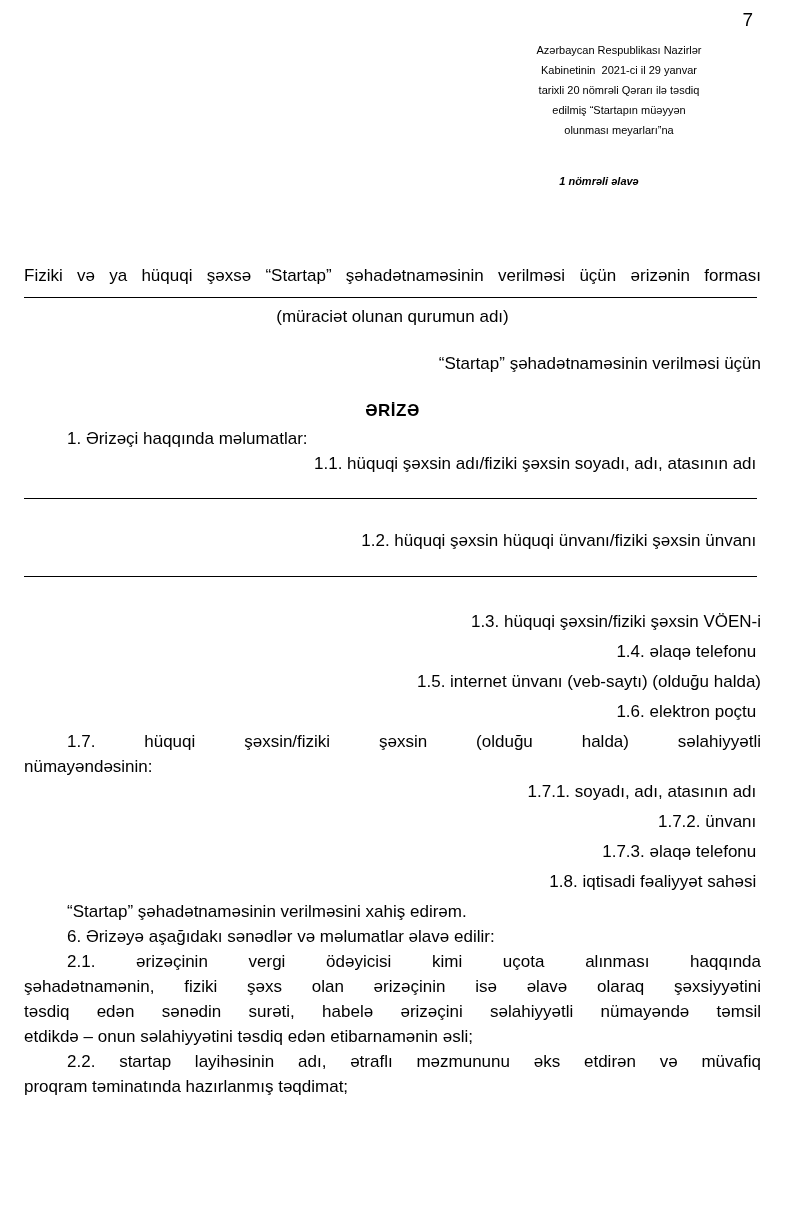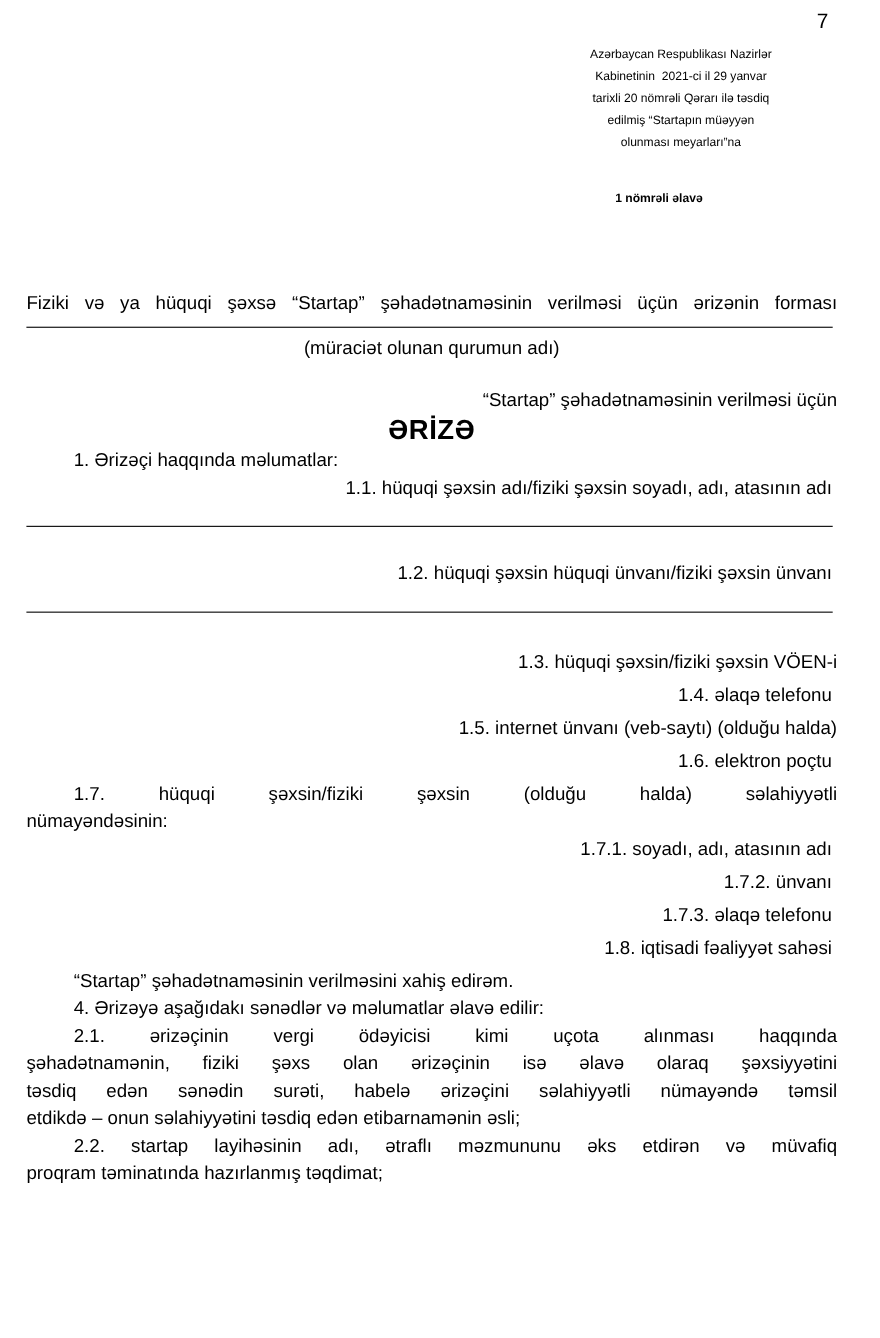--- a/index.html
+++ b/index.html
@@ -12,33 +12,33 @@
   }
   .page-number {
     text-align: right; padding: 8px 47px 0 0;
     font-size: 19px; line-height: 24px;
   }
   .approval {
     width: 330px; margin: 8px 16px 0 auto;
     text-align: center; font-size: 11px; line-height: 20px;
   }
   .apline { white-space: pre; }
-  .appendix { font-weight: bold; margin-top: 31px; margin-right: 40px; }
+  .appendix { font-weight: bold; margin-top: 31px; margin-right: 40px; font-style: italic; }
   .content { padding: 0 39px 0 24px; margin-top: 72px; }
   .jl { text-align: justify; text-align-last: justify; }
   .ind { text-indent: 43px; }
   .rule { height: 0; border-bottom: 1.6px solid #000; margin-right: 4px; }
   .rule1 { margin-top: 9px; margin-bottom: 6px; }
   .rule2 { margin-top: 17px; margin-bottom: 29px; }
   .rule3 { margin-top: 18px; margin-bottom: 32px; }
   .note { text-align: center; }
   .subtitle { text-align: right; margin-top: 22px; }
   .title {
-    text-align: center; font-weight: bold; font-size: 25px;
-    line-height: 30px; letter-spacing: 0.5px;
+    text-align: center; font-weight: bold; font-size: 17px;
+    line-height: 30px; margin-top: 20px; letter-spacing: 0.5px;
   }
   .sect1 { margin-top: 22px; }
   .frow { display: flex; align-items: flex-end; padding-left: 43px; flex-direction: column; }
   .flabel { white-space: pre; }
   .fill { flex: 1; border-bottom: 1.6px solid #000; margin-bottom: 4px; }
   .request { margin-top: 18px; }
   .para { margin: 0; }
 </style>
 </head>
 <body>
@@ -110,21 +110,21 @@
     <div class="frow">
       <span class="flabel">1.7.3. əlaqə telefonu </span>
       <span class="fill"></span>
     </div>
     <div class="frow">
       <span class="flabel">1.8. iqtisadi fəaliyyət sahəsi </span>
       <span class="fill" style="margin-right:21px"></span>
     </div>
 
     <div class="para ind request">“Startap” şəhadətnaməsinin verilməsini xahiş edirəm.</div>
-    <div class="para ind">4. Ərizəyə aşağıdakı sənədlər və məlumatlar əlavə edilir:</div>
+    <div class="para ind">6. Ərizəyə aşağıdakı sənədlər və məlumatlar əlavə edilir:</div>
 
     <div class="para jl ind">2.1. ərizəçinin vergi ödəyicisi kimi uçota alınması haqqında</div>
     <div class="para jl">şəhadətnamənin, fiziki şəxs olan ərizəçinin isə əlavə olaraq şəxsiyyətini</div>
     <div class="para jl">təsdiq edən sənədin surəti, habelə ərizəçini səlahiyyətli nümayəndə təmsil</div>
     <div class="para">etdikdə – onun səlahiyyətini təsdiq edən etibarnamənin əsli;</div>
 
     <div class="para jl ind">2.2. startap layihəsinin adı, ətraflı məzmununu əks etdirən və müvafiq</div>
     <div class="para">proqram təminatında hazırlanmış təqdimat;</div>
 
   </div>

